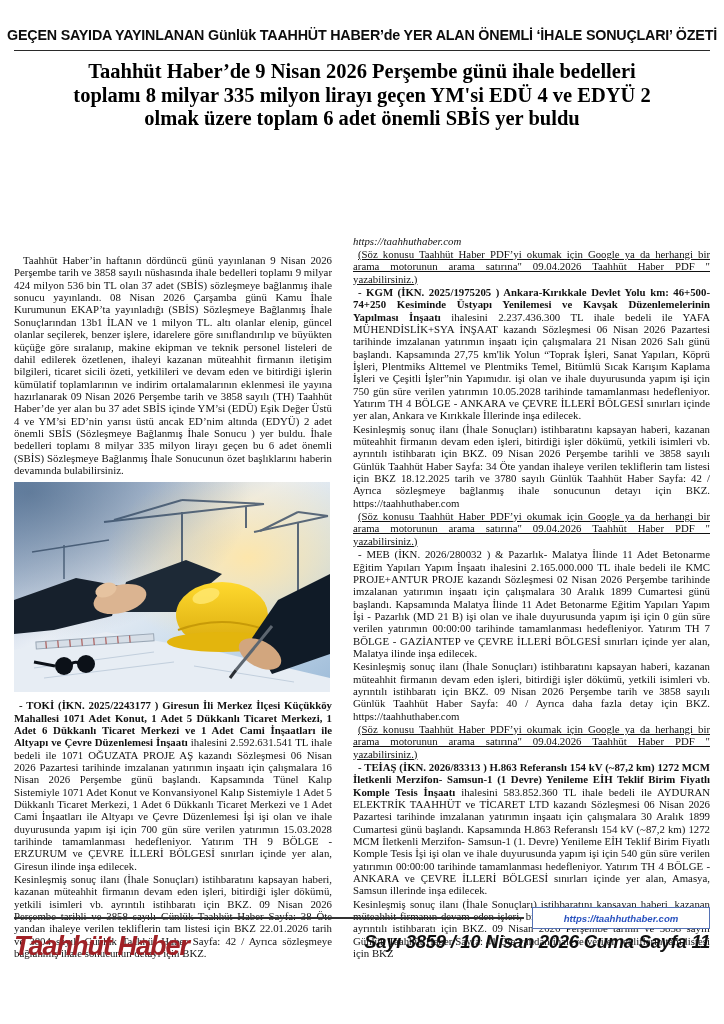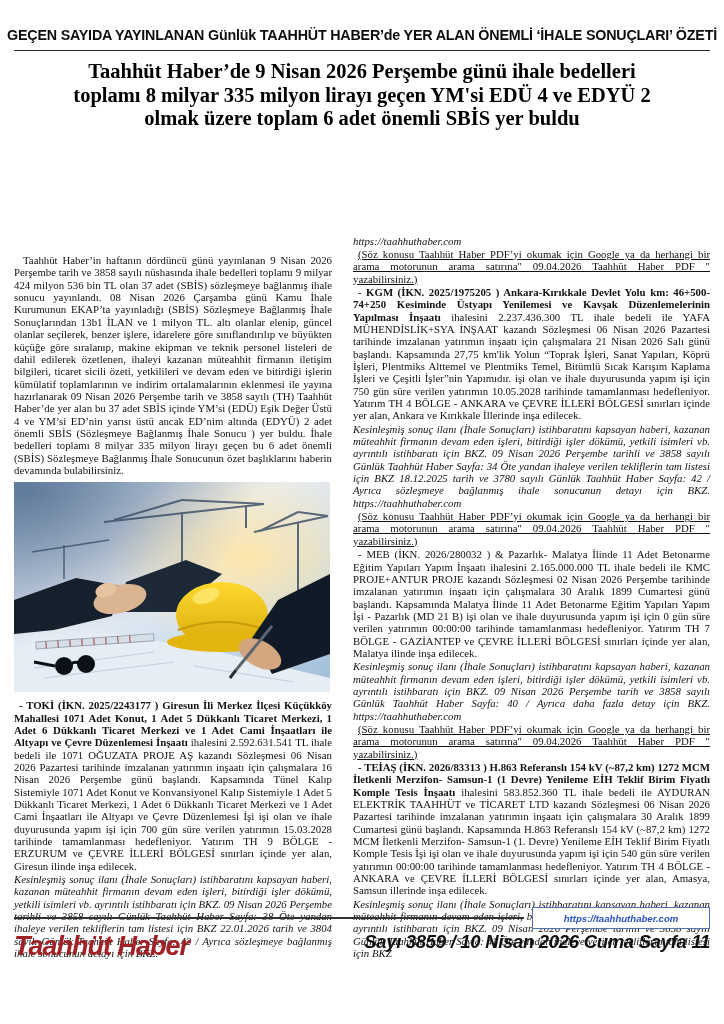--- a/index.html
+++ b/index.html
@@ -13,21 +13,21 @@
               font-size:20.5px;line-height:23.5px;color:#000;}
   
   .cols{display:flex;align-items:flex-end;padding:0 14px;height:812px;overflow:hidden;}
   .col{width:318px;font-size:10.8px;line-height:12.35px;text-align:justify;}
   .col-left{padding-right:7px;}
   .col-divider{width:1px;background:#9a9a9a;margin:2px 3px 8px 3px;}
   .col-right{padding-left:7px;flex:1;}
   p{margin:0 0 1px 0;}
   .indent{text-indent:9px;}
   .entry{text-indent:5px;}
-  .note{font-style:italic;}
+  .note{}
   .highlight{font-weight:bold;font-size:11.2px;line-height:13.1px;text-align:left;}
   .pdf-note{font-weight:normal;text-decoration:underline;text-indent:5px;}
   .url-line{font-style:italic;}
   
   .photo{width:316px;height:210px;margin:6px 0 7px 0;}
   .photo svg{display:block;}
   
   .footer{position:absolute;left:14px;right:14px;bottom:18px;}
   .footer-top{display:flex;align-items:center;}
   .footer-rule{flex:1;border-top:2px solid #333;}

